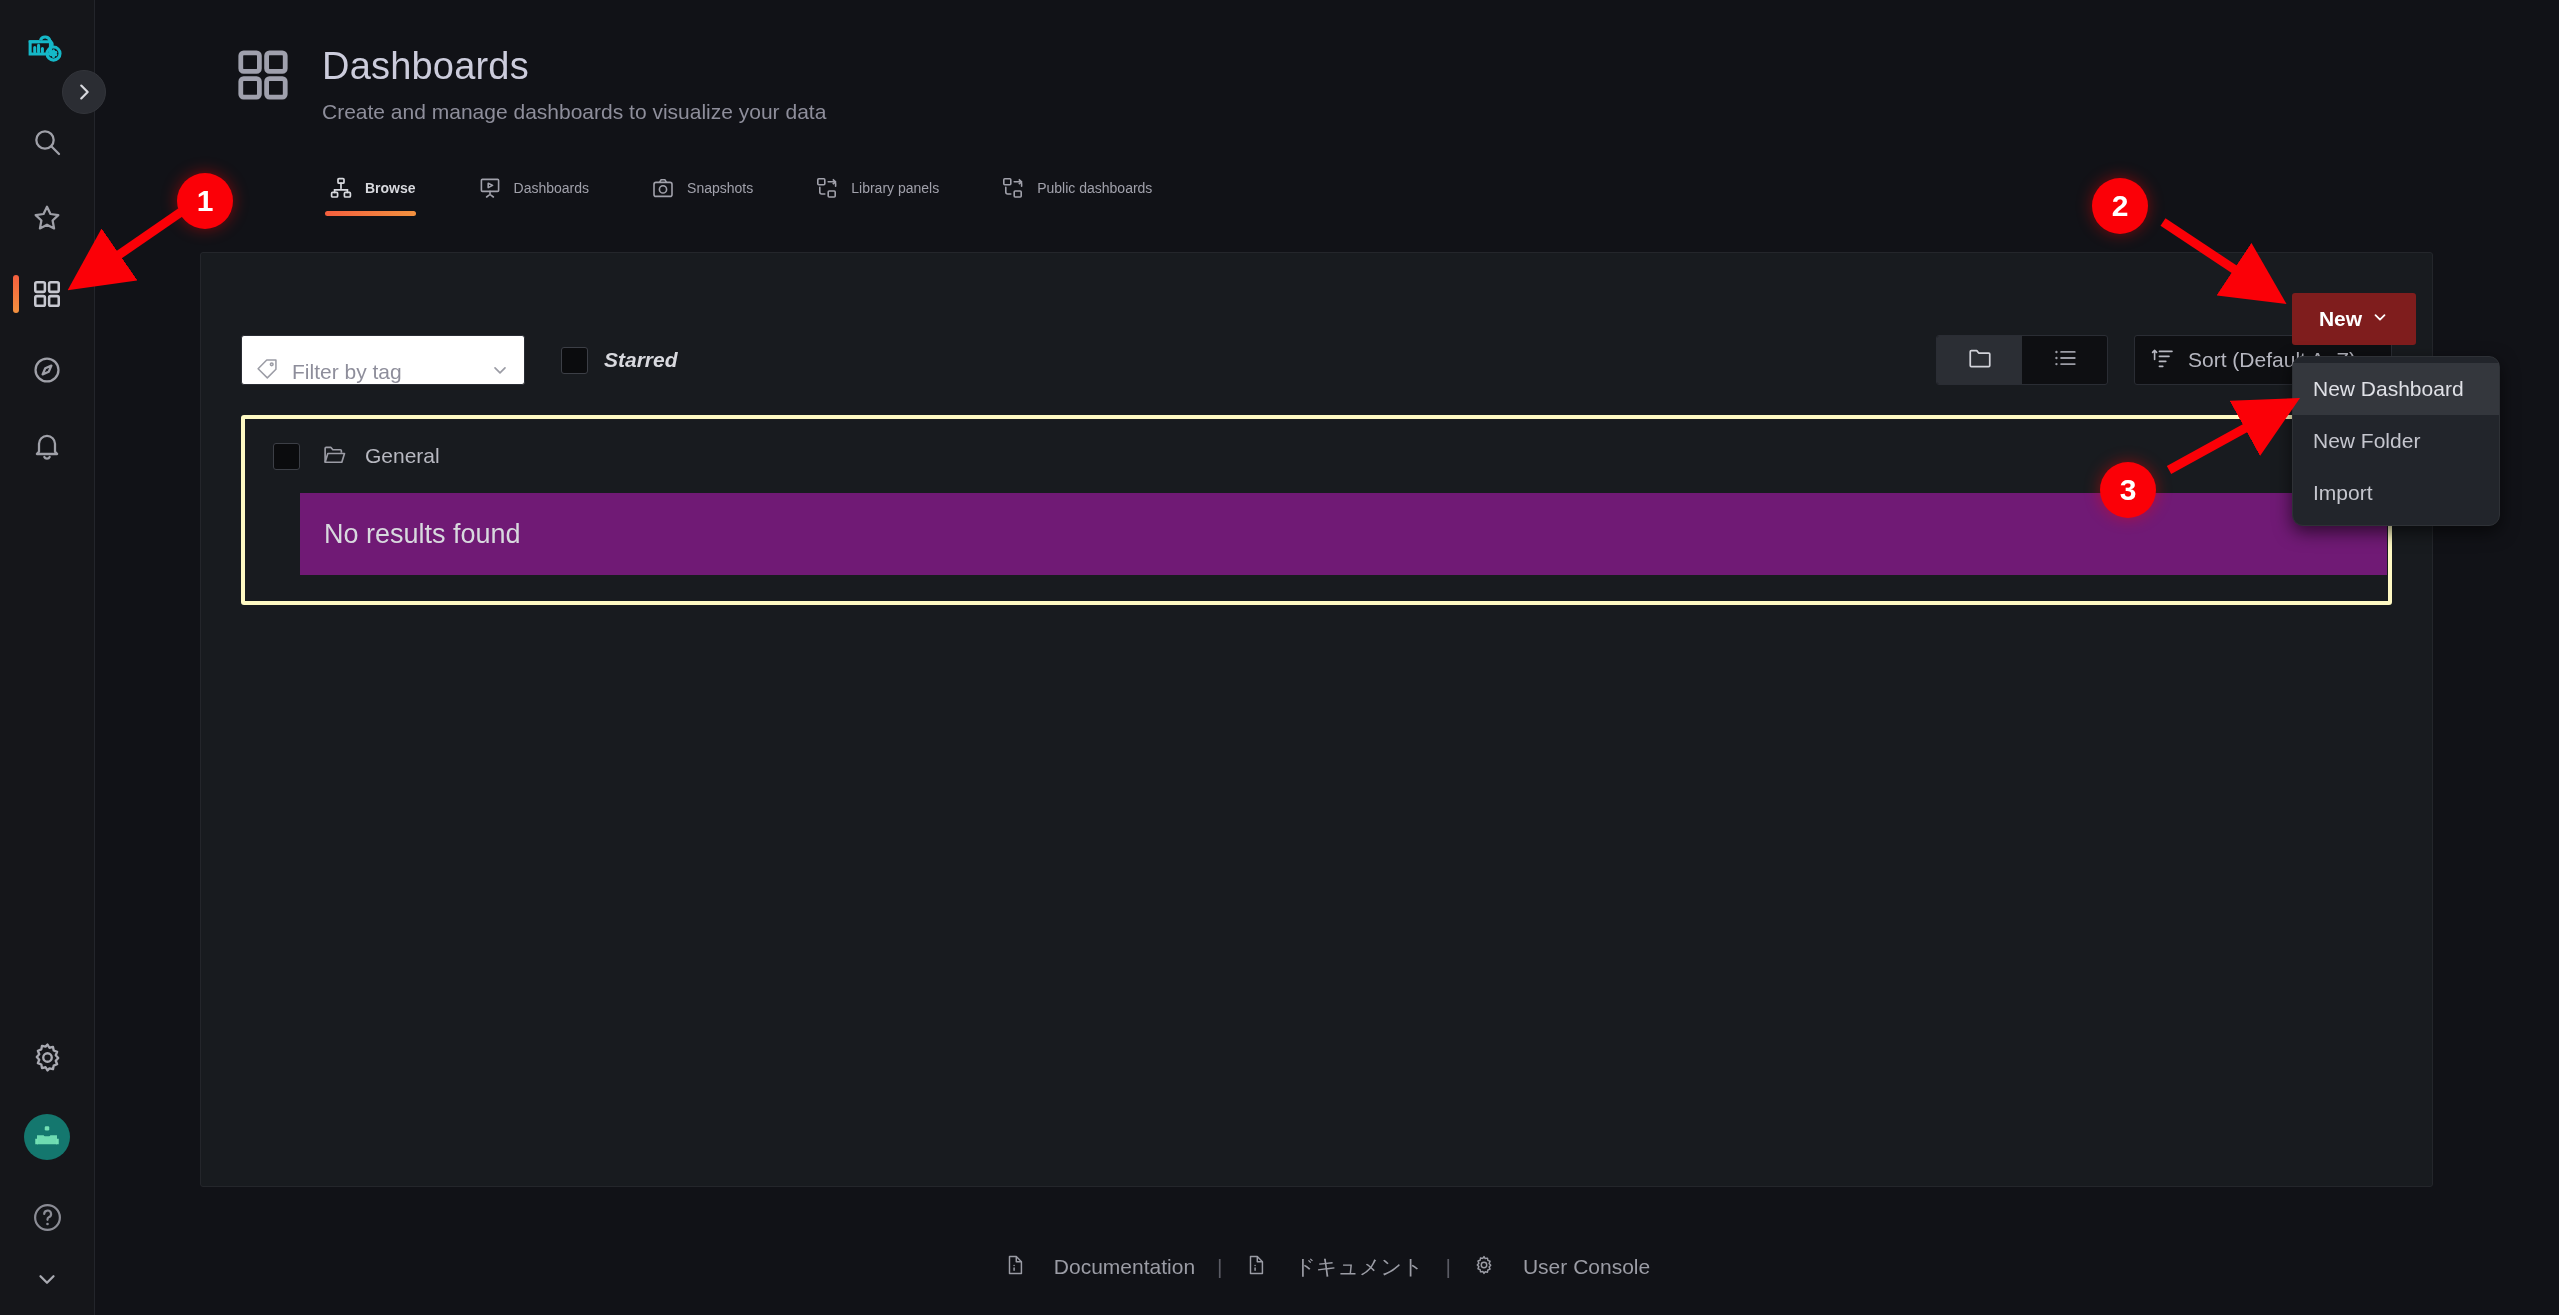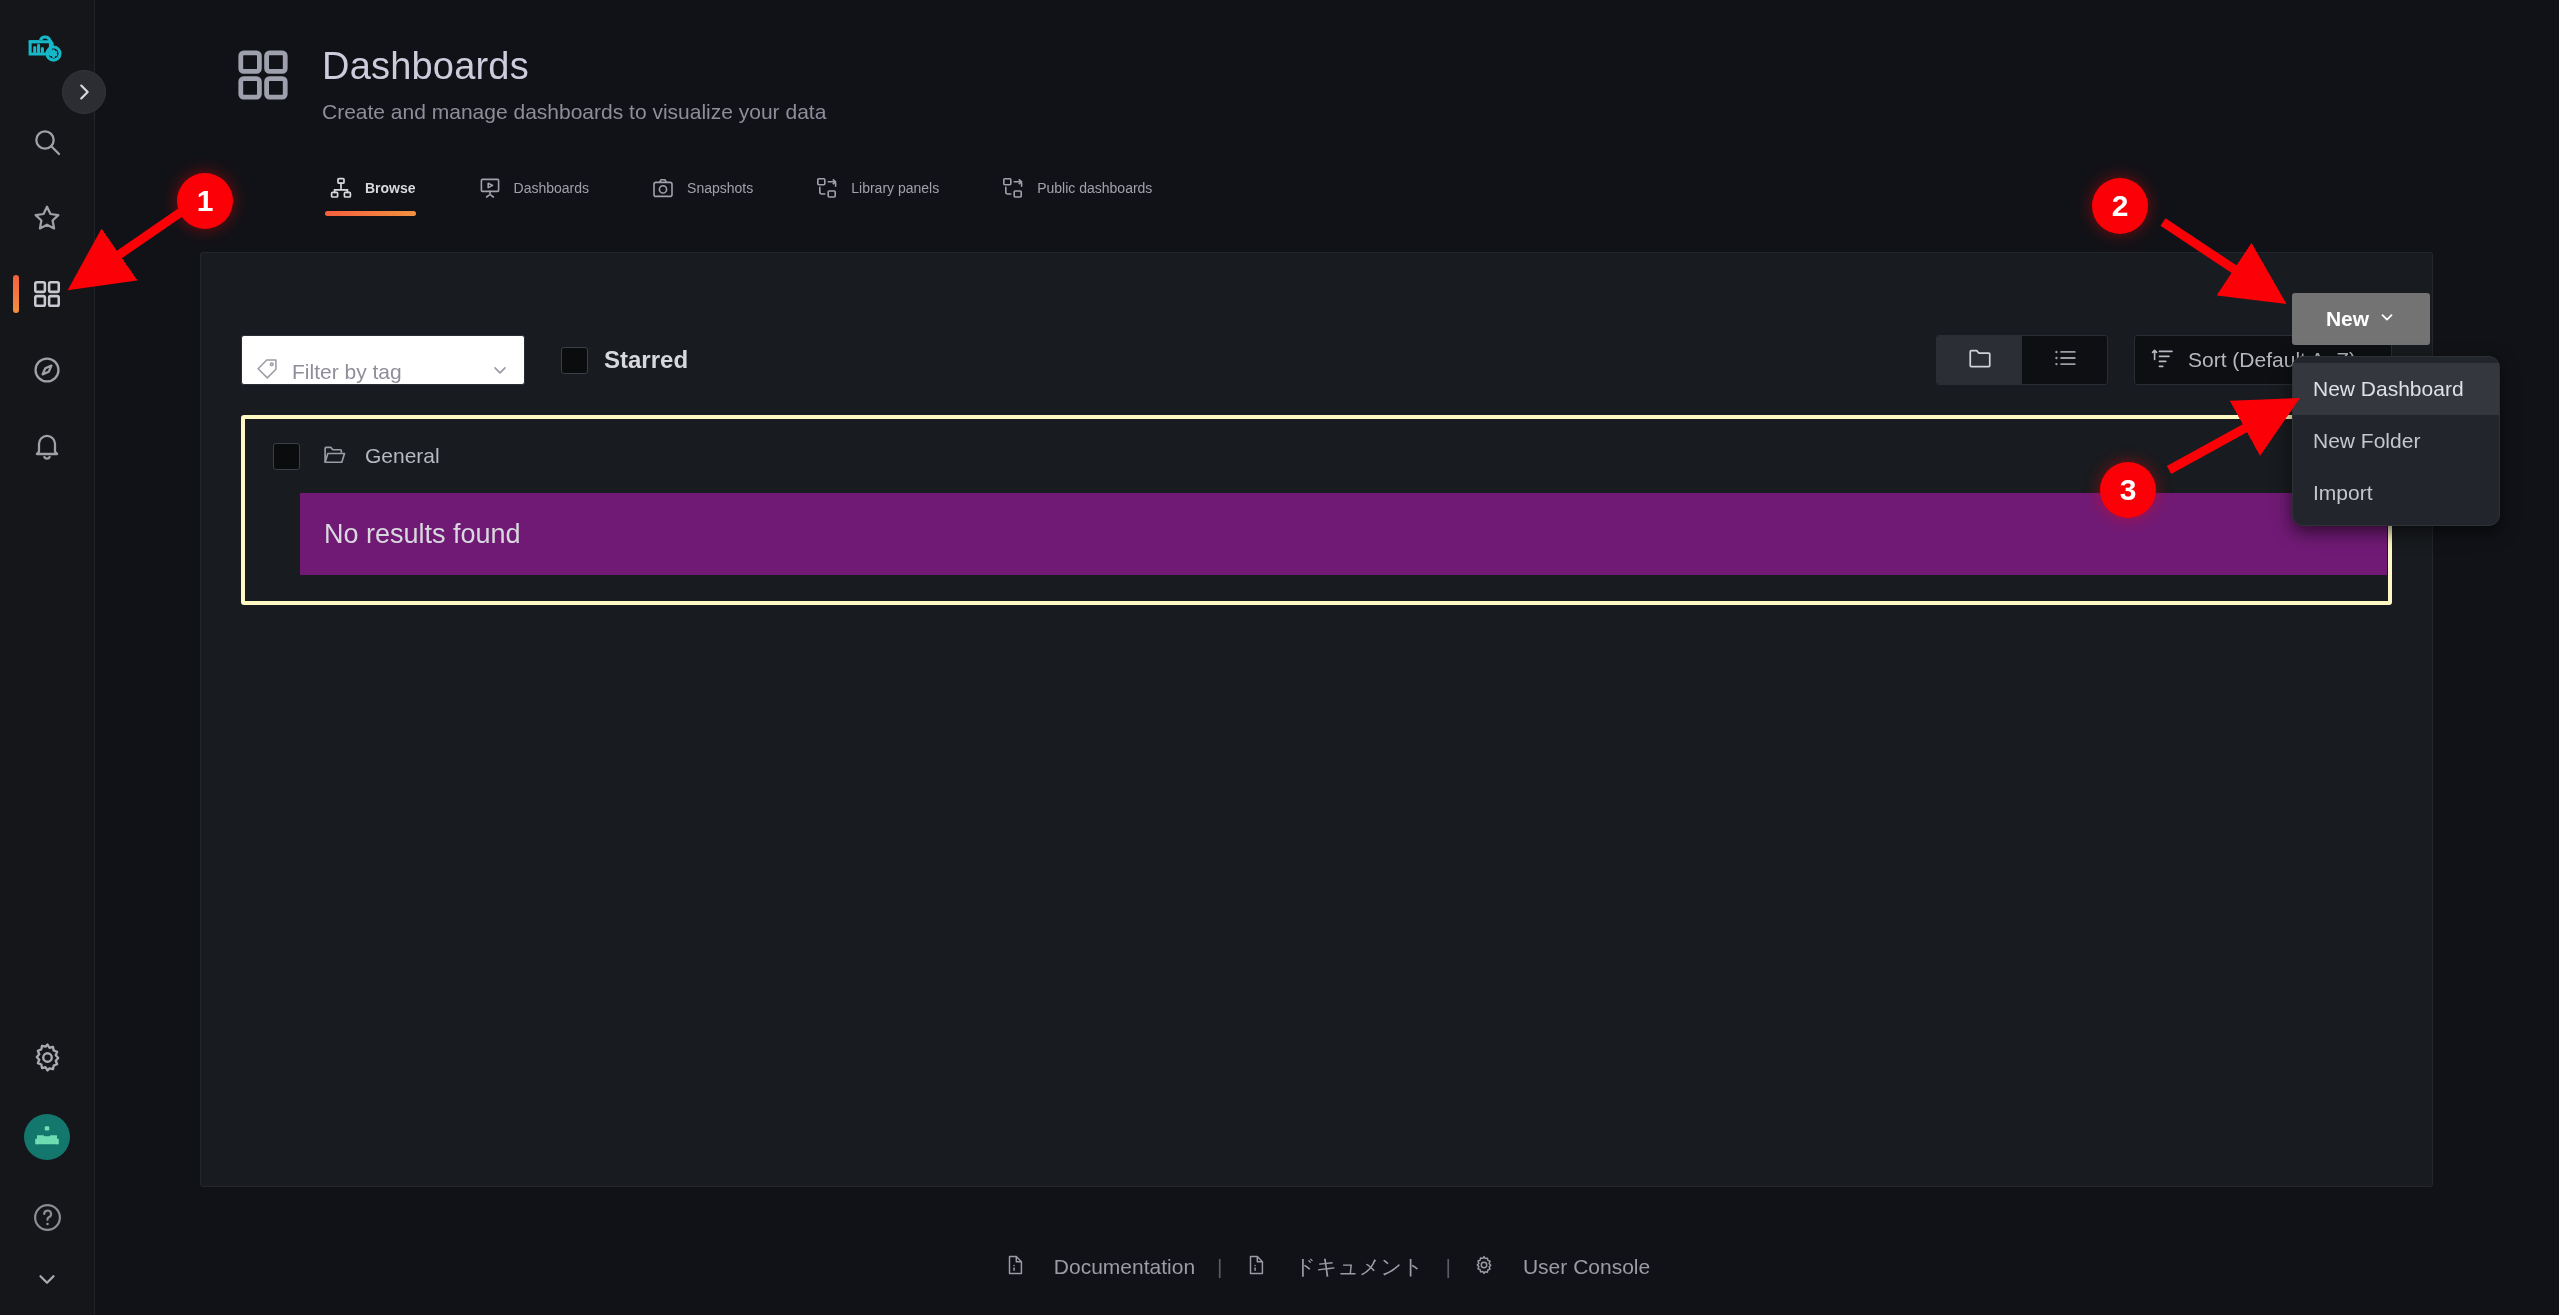--- a/index.html
+++ b/index.html
@@ -77,22 +77,22 @@
 
   .search-row { display: flex; align-items: center; }
   .search-input {
     flex: 1; height: 56px; background: #0e0f12; border: 1px solid #2a2d34;
     border-radius: 3px; padding: 0 16px; color: #ccccdc; font-size: 21px;
     font-family: "Liberation Sans", sans-serif; outline: none;
   }
   .search-input::placeholder { color: #7b7c86; }
 
   .new-btn {
-    position: absolute; left: 2292px; top: 293px; width: 138px; height: 52px;
-    background: #737373; border: none; border-radius: 3px; color: #fff;
+    position: absolute; left: 2292px; top: 293px; width: 124px; height: 52px;
+    background: #7f1d1d; border: none; border-radius: 3px; color: #fff;
     font-size: 21px; font-weight: 700; font-family: "Liberation Sans", sans-serif;
     display: flex; align-items: center; justify-content: center; gap: 9px; cursor: pointer; z-index: 30;
   }
 
   .dropdown {
     position: absolute; left: 2292px; top: 356px; width: 208px;
     background: #22252b; border: 1px solid #2e3136; border-radius: 11px;
     box-shadow: 0 6px 18px rgba(0,0,0,.6); padding: 6px 0; z-index: 35;
   }
   .dd-item { height: 52px; display: flex; align-items: center; padding: 0 20px; font-size: 21px; color: #c5c6ce; cursor: pointer; }
@@ -100,21 +100,21 @@
 
   .filter-row { display: flex; align-items: center; margin-top: 42px; }
   .tag-select {
     width: 284px; height: 50px; background: #ffffff; border: 1px solid #2a2d34; border-radius: 3px;
     display: flex; align-items: flex-end; padding: 0 14px; cursor: pointer;
   }
   .tag-select .lbl { font-size: 21px; color: #8e8e9b; margin-left: 13px; }
   .tag-select .chev { margin-left: auto; }
   .starred-wrap { display: flex; align-items: center; margin-left: 36px; cursor: pointer; }
   .cbx { width: 27px; height: 27px; border: 1px solid #3c3f46; border-radius: 3px; background: #0b0c0e; }
-  .starred-wrap .lbl { font-size: 24px; color: #d8d9de; font-weight: 700; margin-left: 16px; }
+  .starred-wrap .lbl { font-size: 21px; color: #d8d9de; font-weight: 700; margin-left: 16px; font-style: italic; }
 
   .right-ctrls { margin-left: auto; display: flex; align-items: center; gap: 26px; }
   .view-toggle {
     display: flex; border: 1px solid #2a2d34; border-radius: 3px; overflow: hidden; height: 50px; background:#0e0f12;
   }
   .vt-btn { width: 85px; display: flex; align-items: center; justify-content: center; cursor: pointer; }
   .vt-btn.on { background: #2b2e34; }
   .sort-select {
     height: 50px; min-width: 258px; background: #0e0f12; border: 1px solid #2a2d34; border-radius: 3px;
     display: flex; align-items: center; gap: 13px; padding: 0 16px; cursor: pointer;

